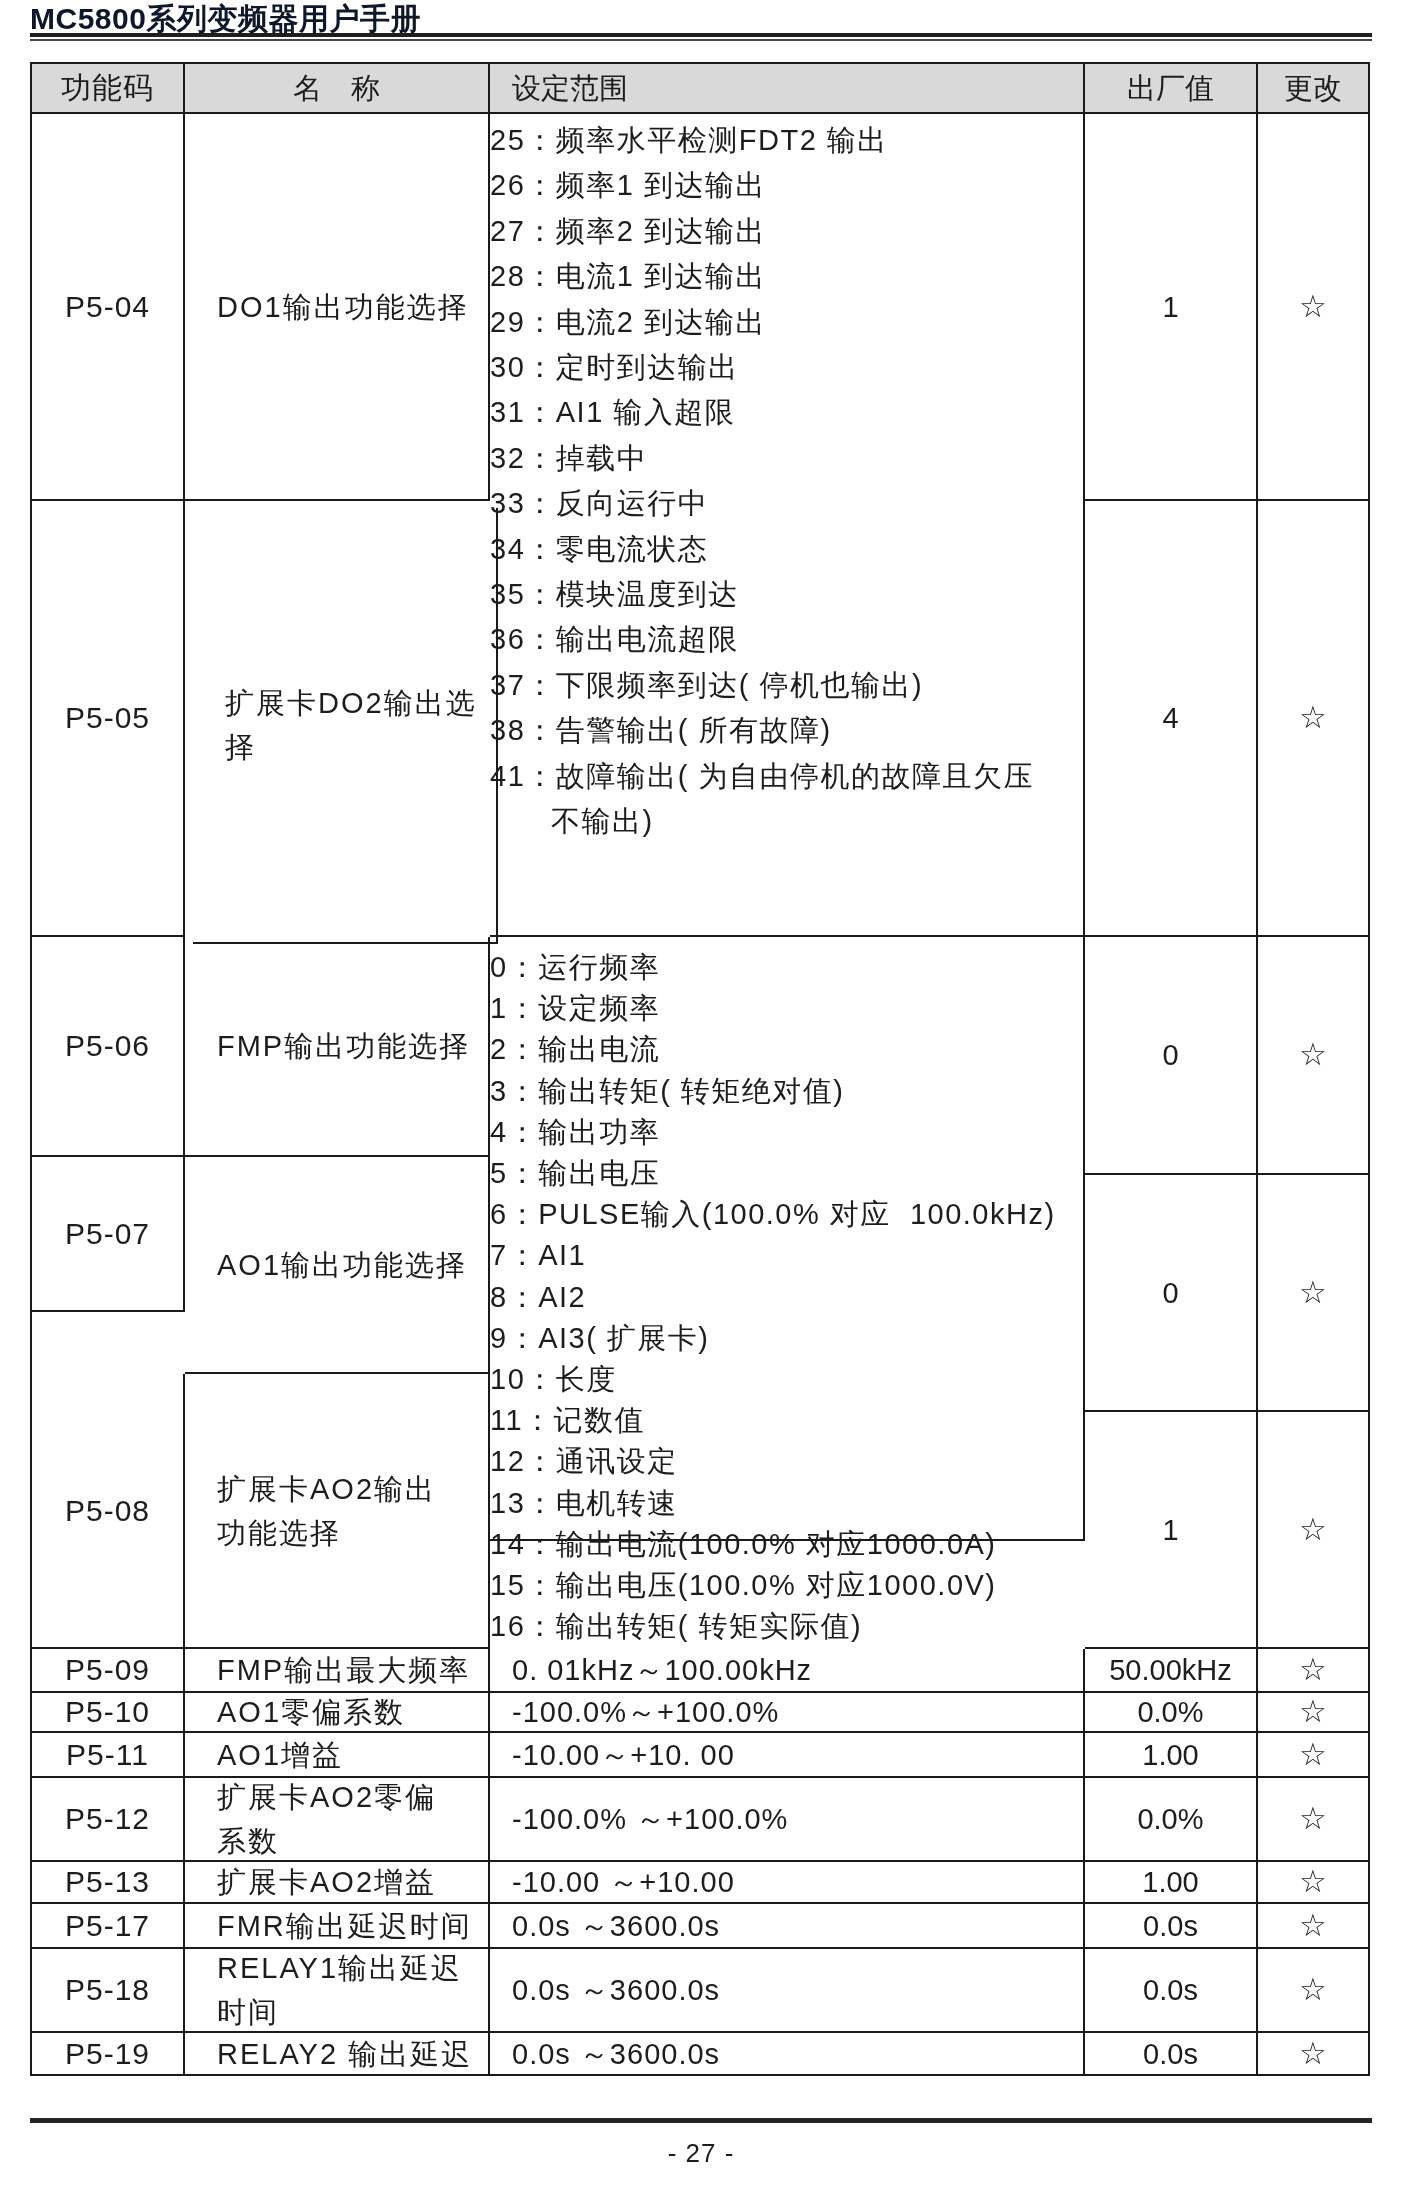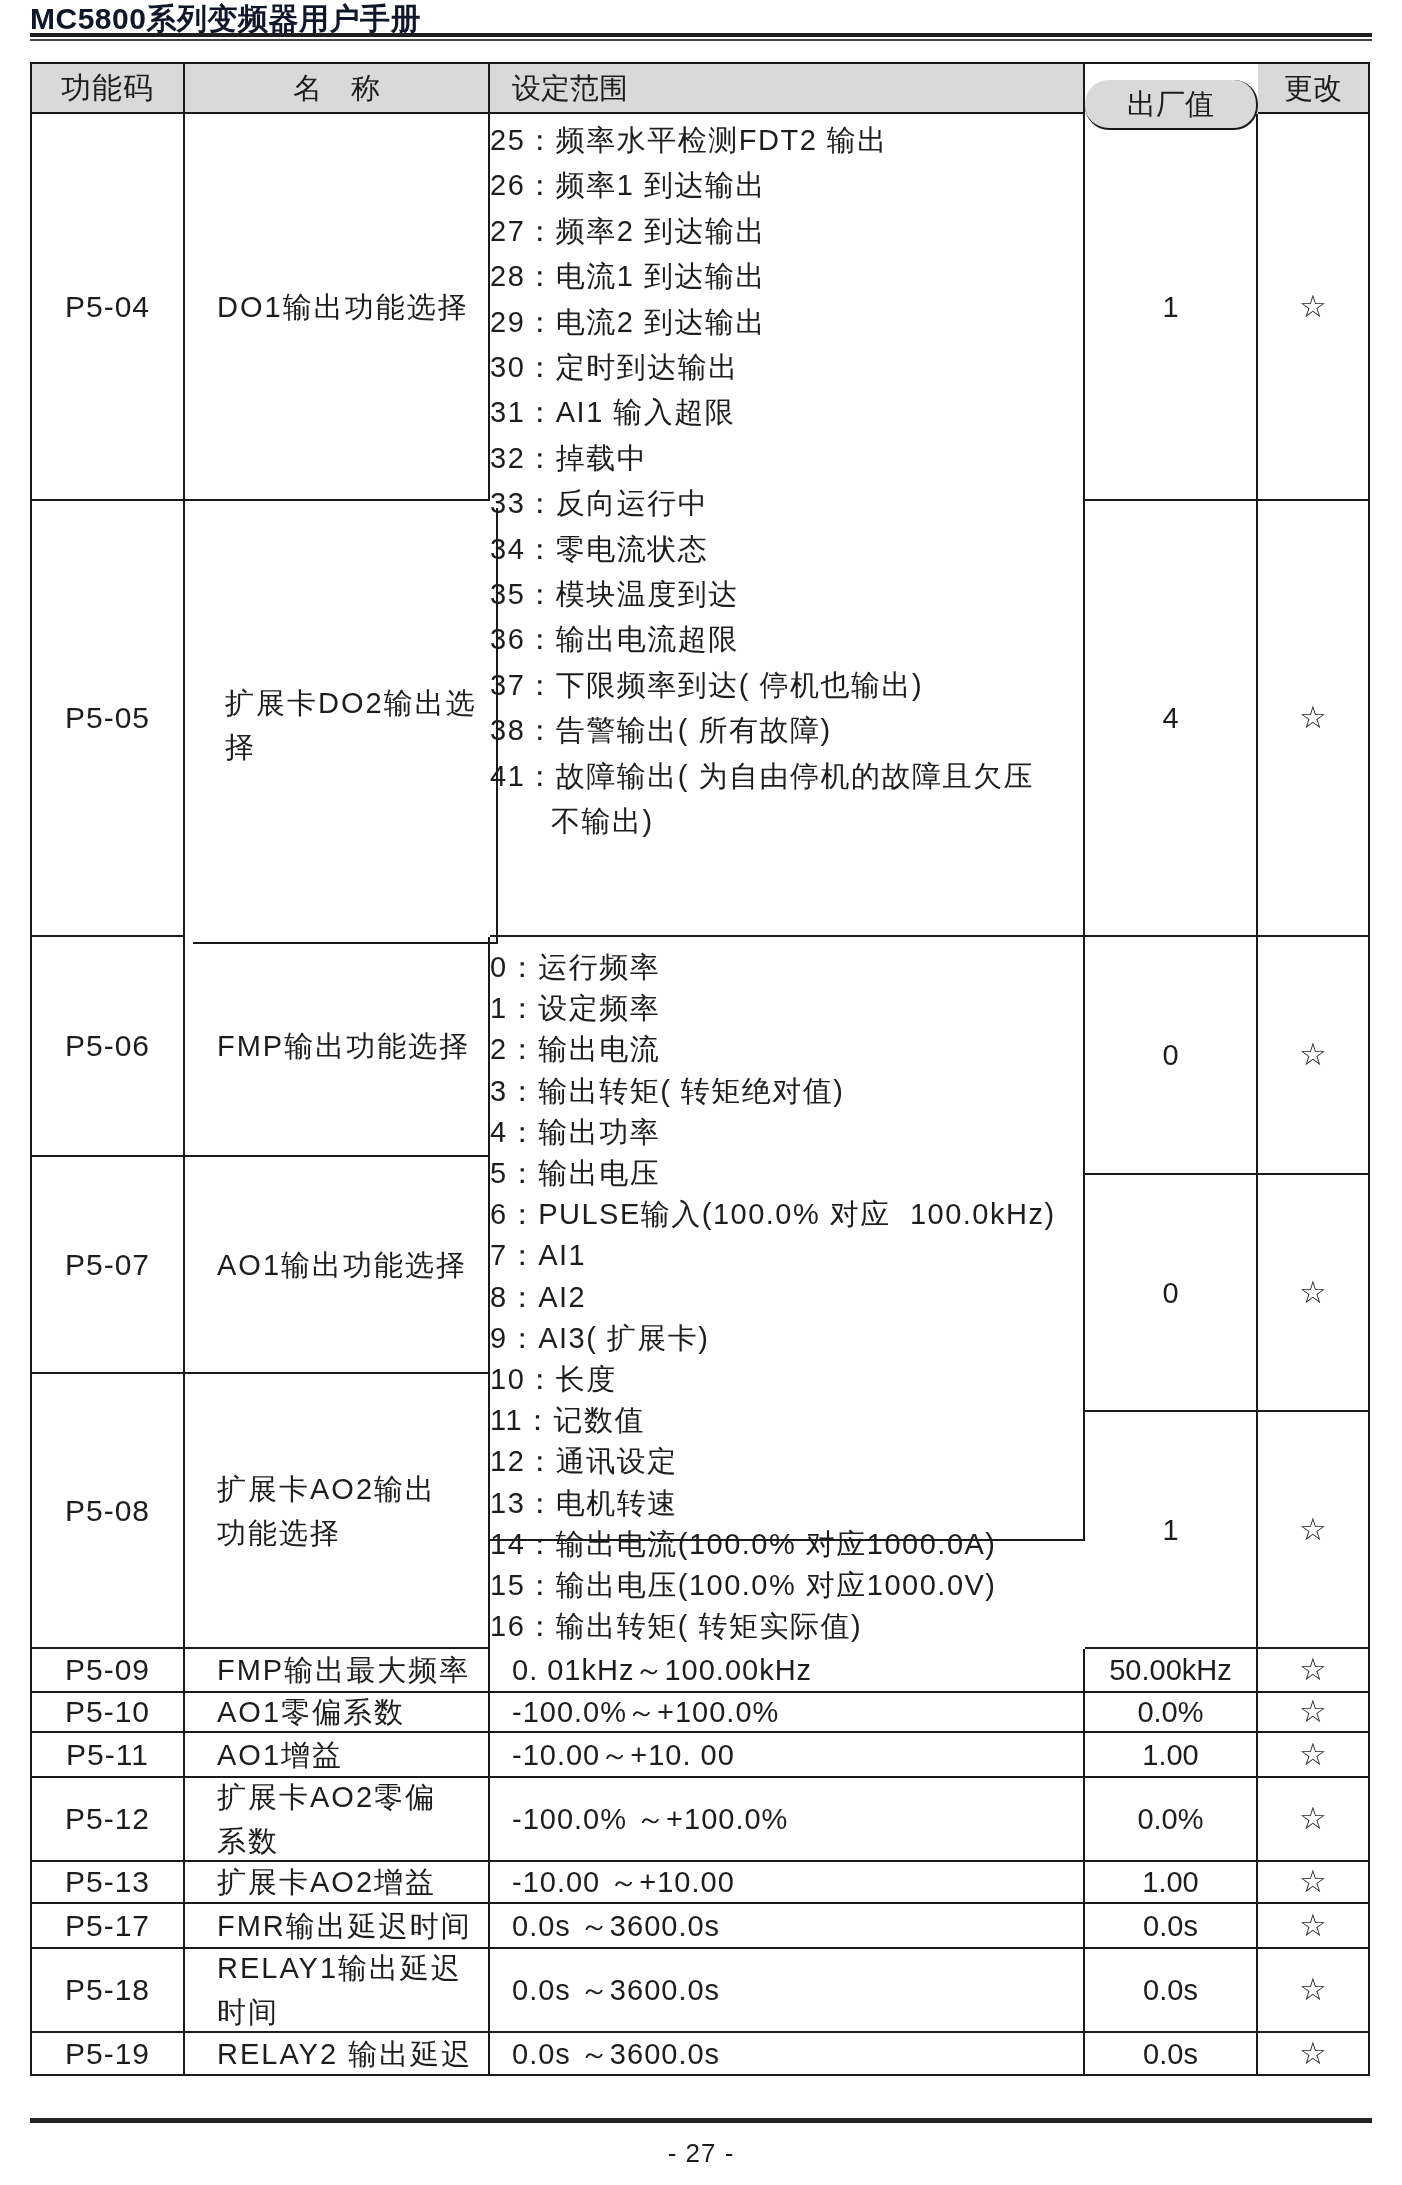--- a/index.html
+++ b/index.html
@@ -46,21 +46,21 @@
 <div class="page">
 
   <div class="doc-title">MC5800系列变频器用户手册</div>
   <div class="title-rule"></div>
 
   <div class="param-table">
 
     <div class="cell head code" style="left:0;top:0;width:153px;height:50px;">功能码</div>
     <div class="cell head" style="left:153px;top:0;width:305px;height:50px;">名　称</div>
     <div class="cell head leftpad" style="left:458px;top:0;width:595px;height:50px;">设定范围</div>
-    <div class="cell head" style="left:1053px;top:16px;width:173px;height:50px;border-radius:24px;">出厂值</div>
+    <div class="cell head" style="left:1053px;top:0;width:173px;height:50px;">出厂值</div>
     <div class="cell head" style="left:1226px;top:0;width:112px;height:50px;">更改</div>
 
     <div class="cell code" style="left:0;top:50px;width:153px;height:387px;">P5-04</div>
     <div class="cell code" style="left:0;top:437px;width:153px;height:436px;">P5-05</div>
     <div class="cell name" style="left:153px;top:50px;width:305px;height:387px;">DO1输出功能选择</div>
     <div class="cell name" style="left:161px;top:437px;width:305px;height:436px;margin-top:7px;">扩展卡DO2输出选
 择</div>
     <div class="cell opts opts-a" style="left:458px;top:50px;width:595px;height:823px;">
         <div>25：频率水平检测FDT2 输出</div>
         <div>26：频率1 到达输出</div>
@@ -78,21 +78,21 @@
         <div>38：告警输出( 所有故障)</div>
         <div>41：故障输出( 为自由停机的故障且欠压</div>
         <div>　　不输出)</div>
       </div>
     <div class="cell" style="left:1053px;top:50px;width:173px;height:387px;">1</div>
     <div class="cell" style="left:1053px;top:437px;width:173px;height:436px;">4</div>
     <div class="cell star" style="left:1226px;top:50px;width:112px;height:387px;">☆</div>
     <div class="cell star" style="left:1226px;top:437px;width:112px;height:436px;">☆</div>
 
     <div class="cell code" style="left:0;top:873px;width:153px;height:220px;">P5-06</div>
-    <div class="cell code" style="left:0;top:1093px;width:153px;height:217px;">P5-07</div>
+    <div class="cell code" style="left:0;top:1093px;width:153px;height:155px;">P5-07</div>
     <div class="cell code" style="left:0;top:1310px;width:153px;height:275px;">P5-08</div>
     <div class="cell name" style="left:153px;top:873px;width:305px;height:220px;">FMP输出功能选择</div>
     <div class="cell name" style="left:153px;top:1093px;width:305px;height:217px;">AO1输出功能选择</div>
     <div class="cell name" style="left:153px;top:1310px;width:305px;height:275px;">扩展卡AO2输出
 功能选择</div>
     <div class="cell opts opts-b" style="left:458px;top:873px;width:595px;height:604px;">
         <div>0：运行频率</div>
         <div>1：设定频率</div>
         <div>2：输出电流</div>
         <div>3：输出转矩( 转矩绝对值)</div>

